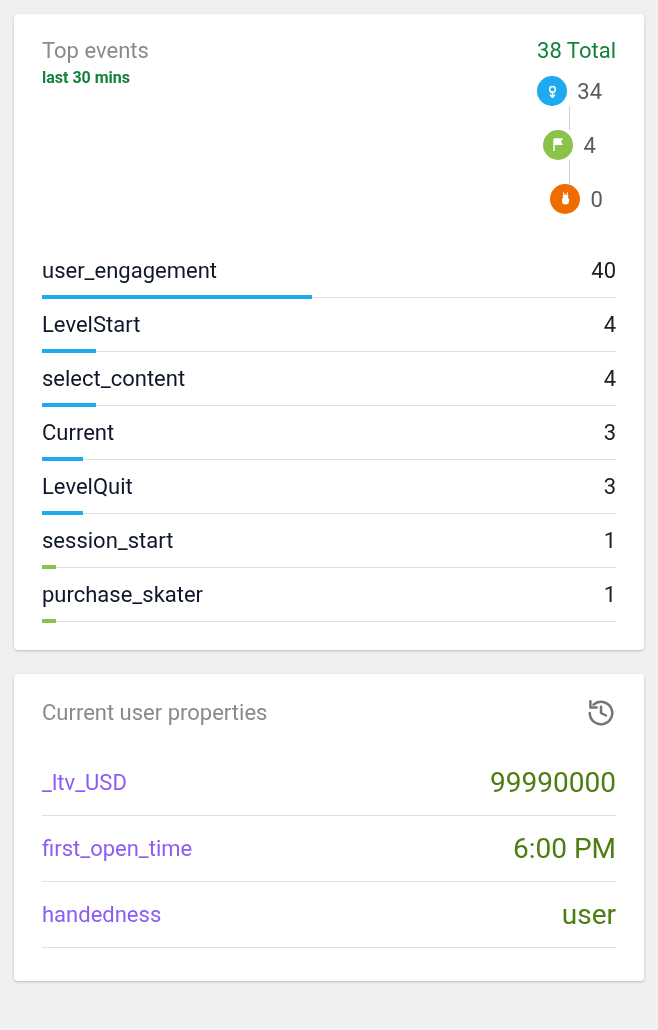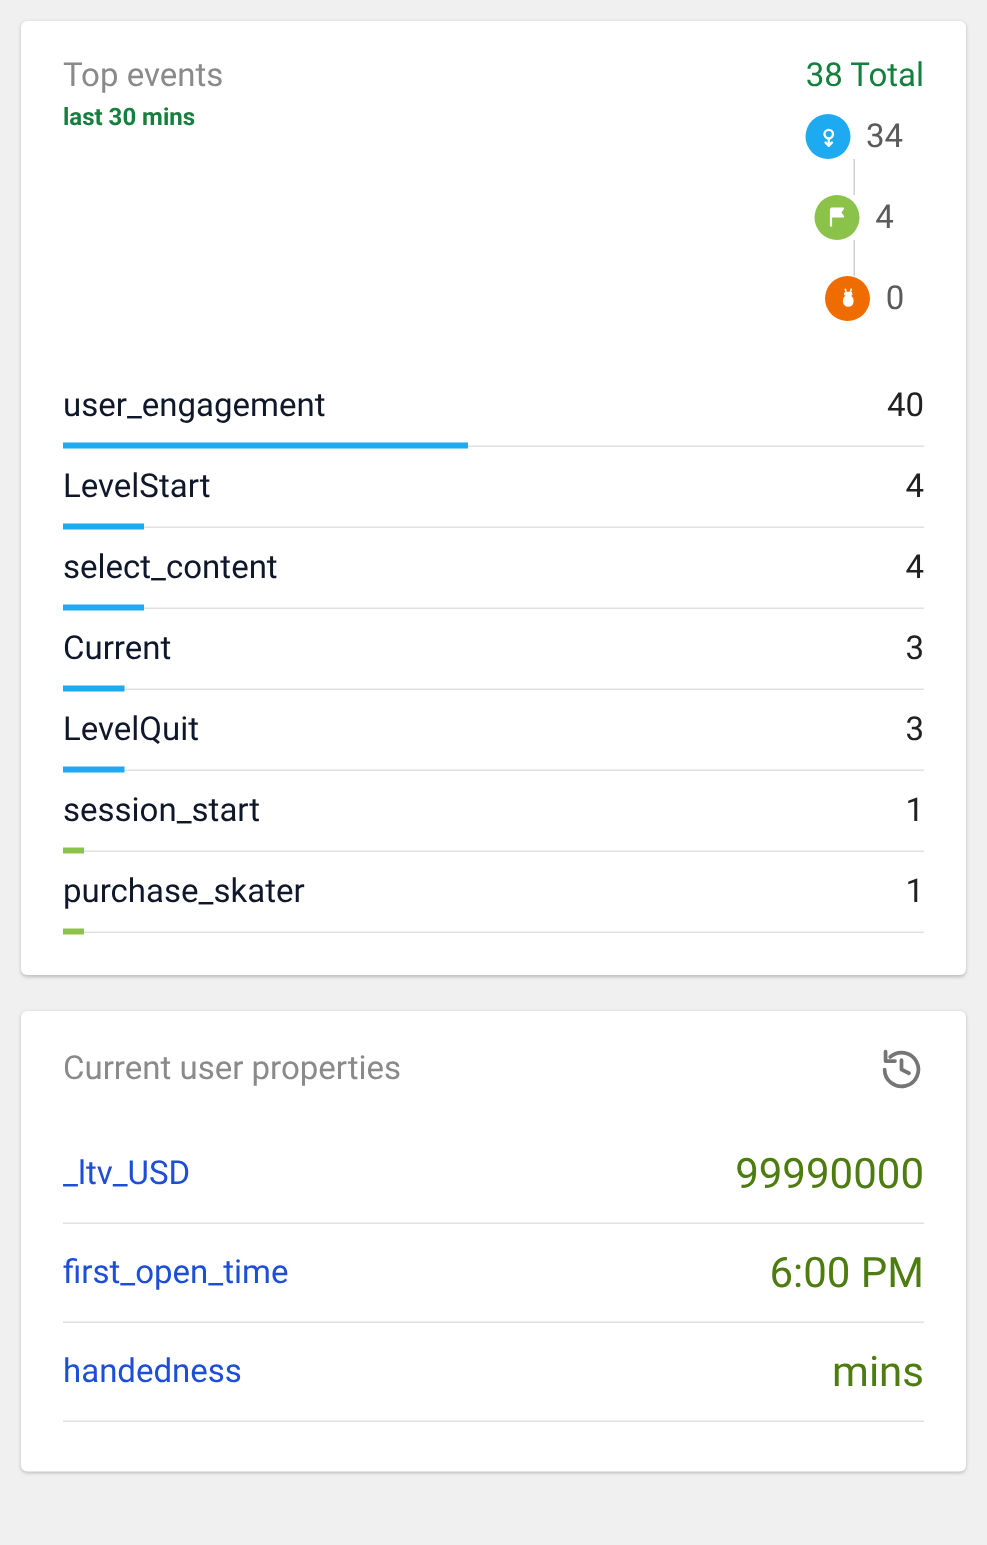--- a/index.html
+++ b/index.html
@@ -134,21 +134,21 @@
     }
     .prop-row {
       display: flex;
       justify-content: space-between;
       align-items: center;
       padding: 16px 0;
       border-bottom: 1px solid #e0e0e0;
     }
     .prop-name {
       font-size: 22px;
-      color: #1d4ed8;
+      color: #8b5cf6;
     }
     .prop-value {
       font-size: 28px;
       color: #4d7c0f;
     }
   </style>
 </head>
 <body>
 
 <div class="card">
@@ -263,16 +263,16 @@
       <div class="prop-row">
         <div class="prop-name">_ltv_USD</div>
         <div class="prop-value">99990000</div>
       </div>
       <div class="prop-row">
         <div class="prop-name">first_open_time</div>
         <div class="prop-value">6:00 PM</div>
       </div>
       <div class="prop-row">
         <div class="prop-name">handedness</div>
-        <div class="prop-value">mins</div>
+        <div class="prop-value">user</div>
       </div>
     </div>
 </div>
 
 </body></html>

